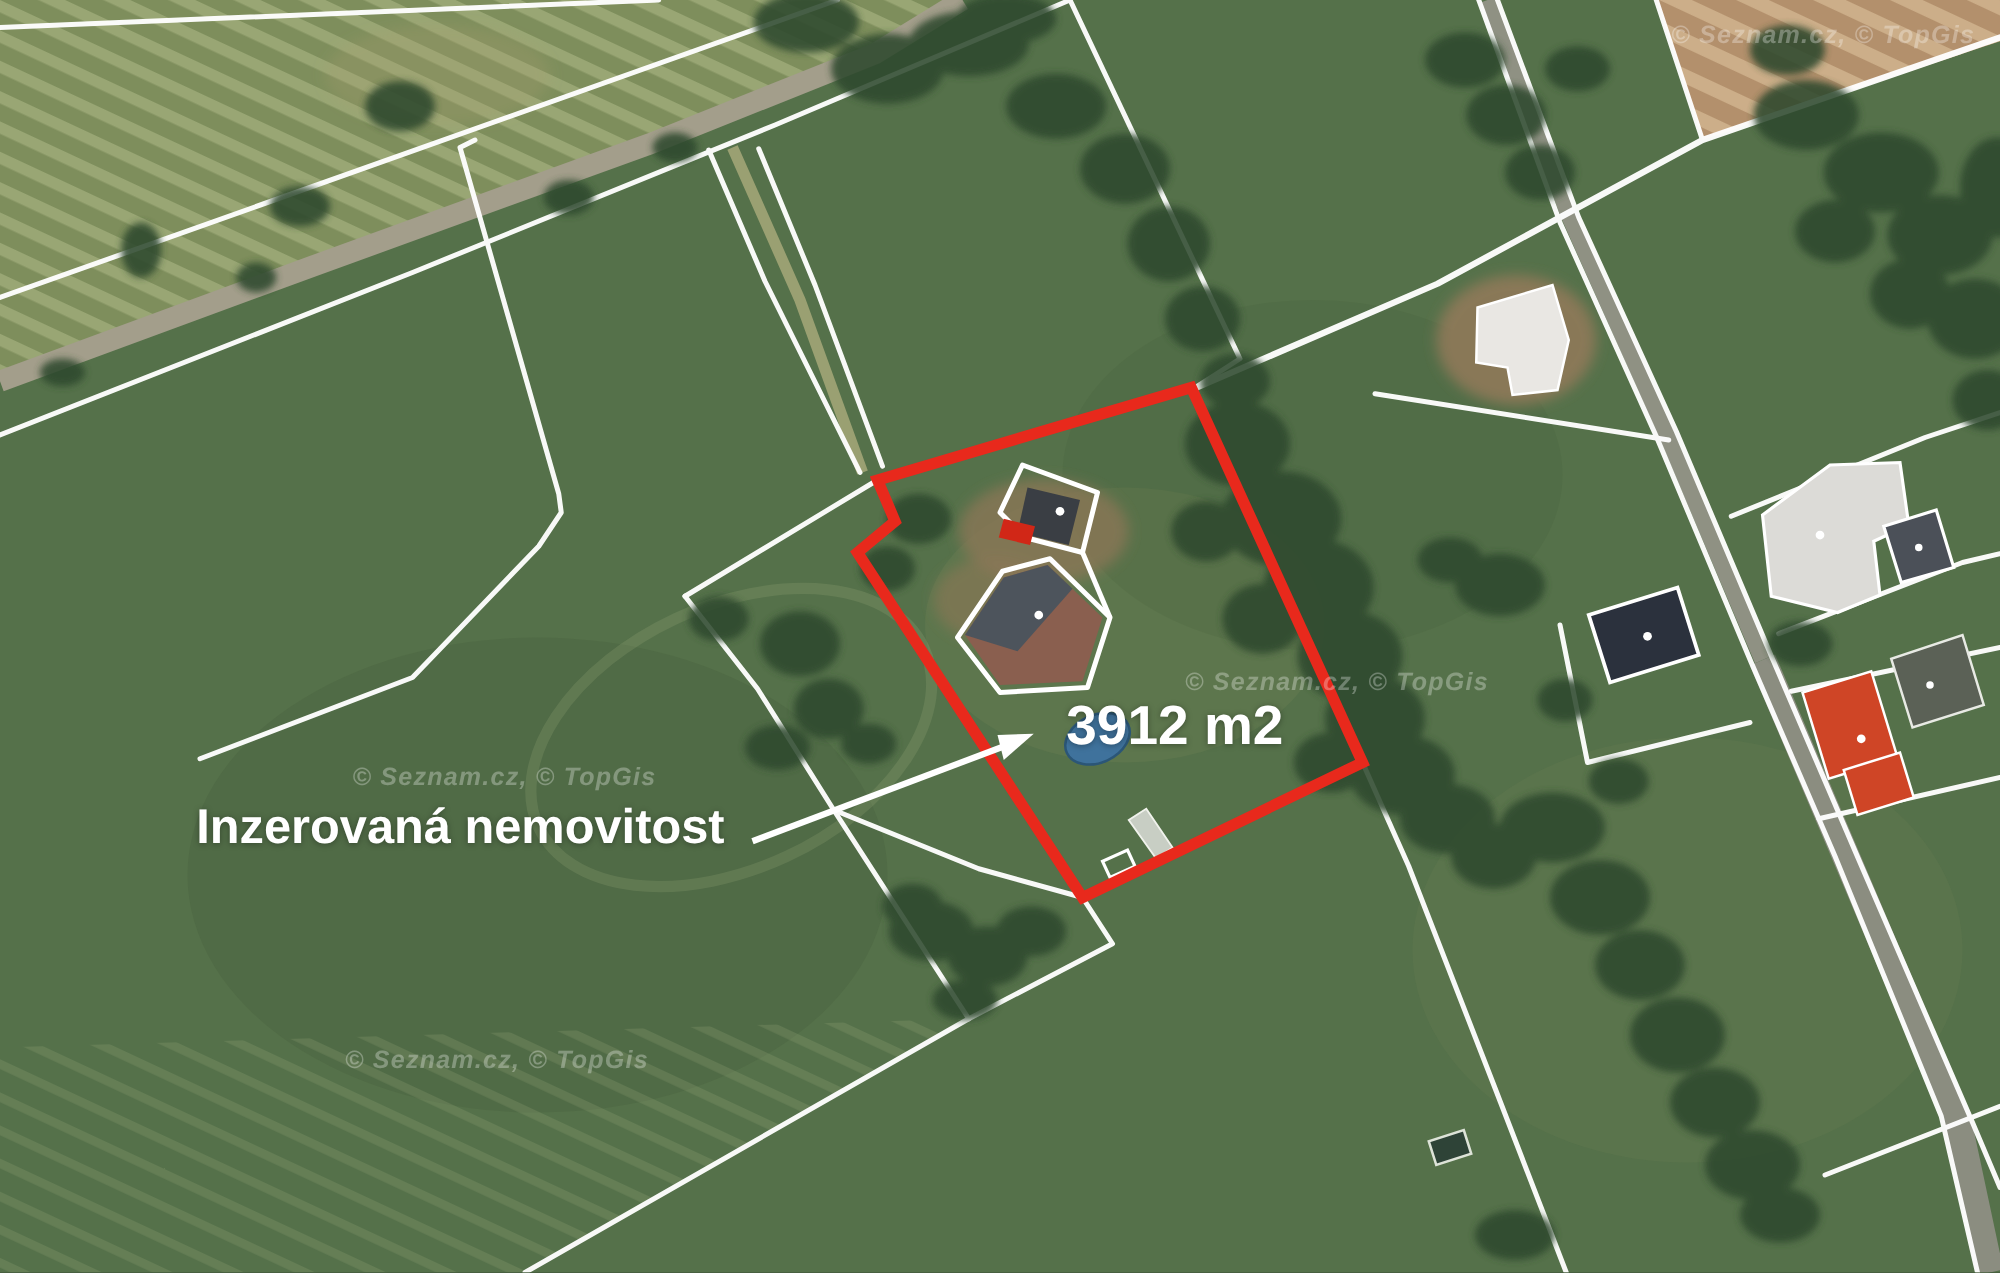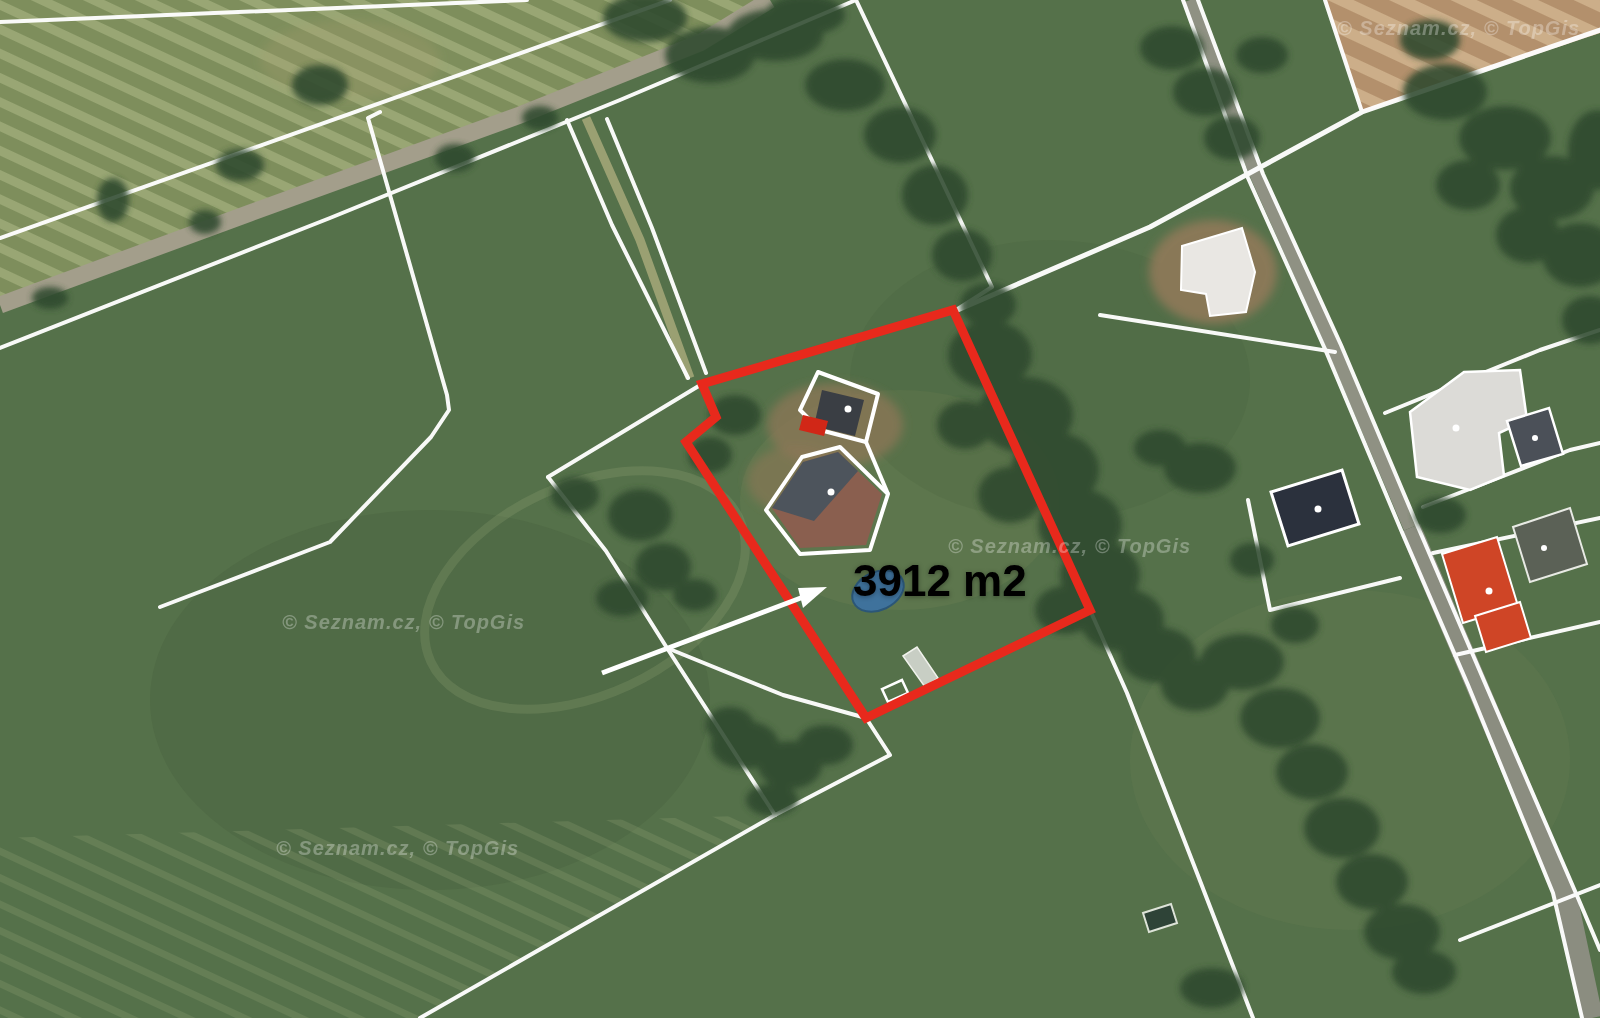--- a/index.html
+++ b/index.html
@@ -1,18 +1,18 @@
 <!DOCTYPE html>
 <html><head>
 <meta charset="utf-8">
 <style>
   html,body{margin:0;padding:0;background:#3e5238;font-family:"Liberation Sans",sans-serif;}
   .viewport{position:relative;width:1600px;height:1018px;overflow:hidden;background:#55714a;}
   .viewport svg{position:absolute;left:0;top:0;}
-  .overlay-label{position:absolute;color:#000000;font-weight:bold;white-space:nowrap;
+  .overlay-label{position:absolute;color:#ffffff;font-weight:bold;white-space:nowrap;
                  text-shadow:0 1px 5px rgba(0,0,0,0.35);line-height:1;}
   .area-label{left:853px;top:559px;font-size:44px;}
   .property-label{left:157px;top:642px;font-size:39px;}
   .watermark{position:absolute;color:rgba(255,255,255,0.30);font-size:20px;font-weight:bold;
              letter-spacing:1px;white-space:nowrap;line-height:1;font-style:italic;}
   .wm1{left:282px;top:612px;}
   .wm2{left:276px;top:838px;}
   .wm3{left:948px;top:536px;}
   .wm4{left:1337px;top:18px;}
 </style>
@@ -206,17 +206,18 @@
 
   <polygon points="953,310 1090,610 866,718 686,442 716,417 702,384" fill="none" stroke="#e8291c" stroke-width="9" stroke-linejoin="miter"></polygon>
 
   <g>
     <line x1="602" y1="673" x2="806" y2="596" stroke="#ffffff" stroke-width="5"></line>
     <polygon points="827,587 803,608 798,588" fill="#ffffff"></polygon>
   </g>
 </svg>
 
   <div class="overlay-label area-label">3912 m2</div>
+  <div class="overlay-label property-label">Inzerovaná nemovitost</div>
   <div class="watermark wm1">© Seznam.cz, © TopGis</div>
   <div class="watermark wm2">© Seznam.cz, © TopGis</div>
   <div class="watermark wm3">© Seznam.cz, © TopGis</div>
   <div class="watermark wm4">© Seznam.cz, © TopGis</div>
 </div>
 
 </body></html>

